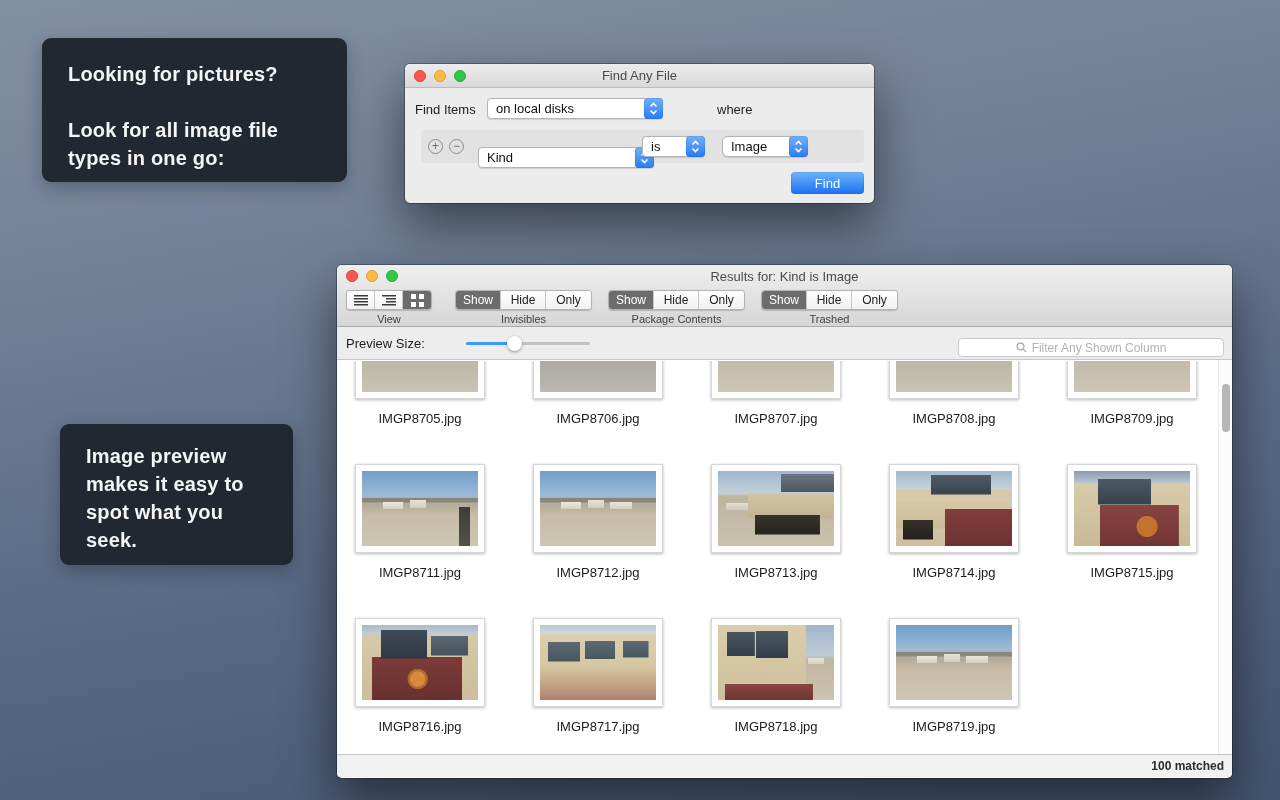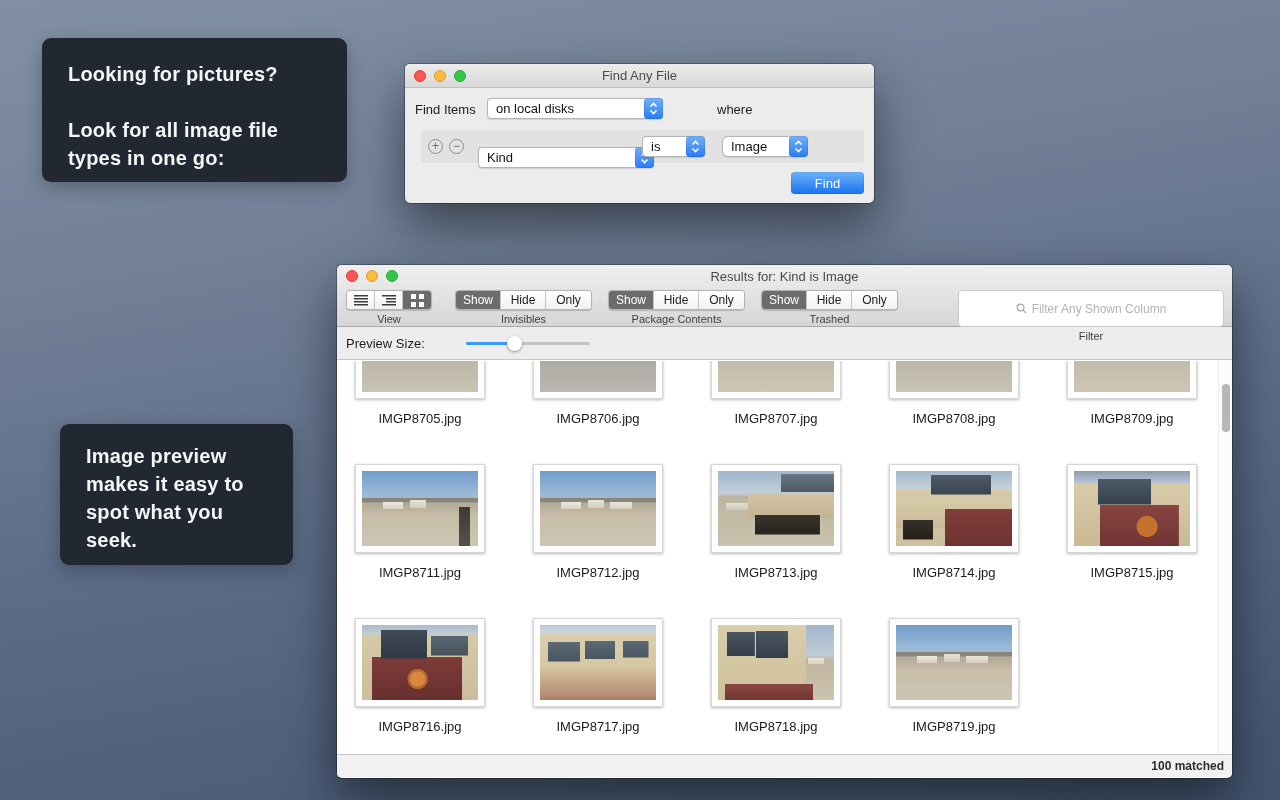--- a/index.html
+++ b/index.html
@@ -83,23 +83,23 @@
   .icon-outline { background:
       linear-gradient(#3c3c3c,#3c3c3c) 0 0/14px 1.5px no-repeat,
       linear-gradient(#3c3c3c,#3c3c3c) 4px 3.2px/10px 1.5px no-repeat,
       linear-gradient(#3c3c3c,#3c3c3c) 4px 6.4px/10px 1.5px no-repeat,
       linear-gradient(#3c3c3c,#3c3c3c) 0 9.6px/14px 1.5px no-repeat; }
   .icon-grid { width:13px; height:13px; background:
       linear-gradient(#fff,#fff) 0 0/5px 5px no-repeat,
       linear-gradient(#fff,#fff) 8px 0/5px 5px no-repeat,
       linear-gradient(#fff,#fff) 0 8px/5px 5px no-repeat,
       linear-gradient(#fff,#fff) 8px 8px/5px 5px no-repeat; }
-  .filter-field { width:266px; height:37px; border:1px solid #c9c9c9; border-radius:4px; background:#fff;
+  .filter-field { width:266px; height:19px; border:1px solid #c9c9c9; border-radius:4px; background:#fff;
                   display:flex; align-items:center; justify-content:center; gap:5px;
-                  font-size:12px; color:#b2b2b2; }
+                  font-size:12px; color:#b2b2b2;margin-top:48px; }
 
   #preview-bar { height:33px; background:#ededed; border-bottom:1px solid #c7c7c7;
                  display:flex; align-items:center; padding-left:9px;gap:29px; }
   #preview-label { font-size:13px; color:#1c1c1c; margin-right:12px; }
   .slider { position:relative; width:124px; height:15px; }
   .slider .track { position:absolute; left:0; right:0; top:6px; height:3.5px; border-radius:2px; background:#c2c2c2; }
   .slider .fill  { position:absolute; left:0; width:48px; top:6px; height:3.5px; border-radius:2px; background:#3b99fc; }
   .slider .knob  { position:absolute; left:41px; top:0; width:15px; height:15px; border-radius:50%;
                    background:#fff; box-shadow:0 1px 3px rgba(0,0,0,.4); }
 

